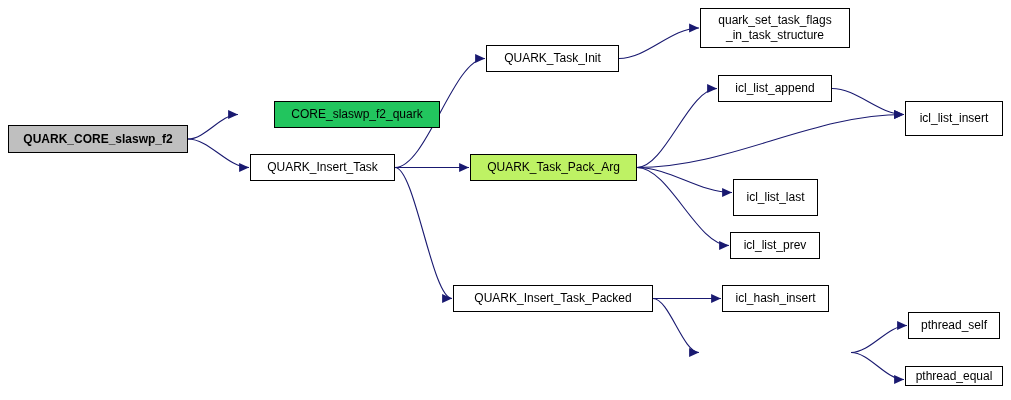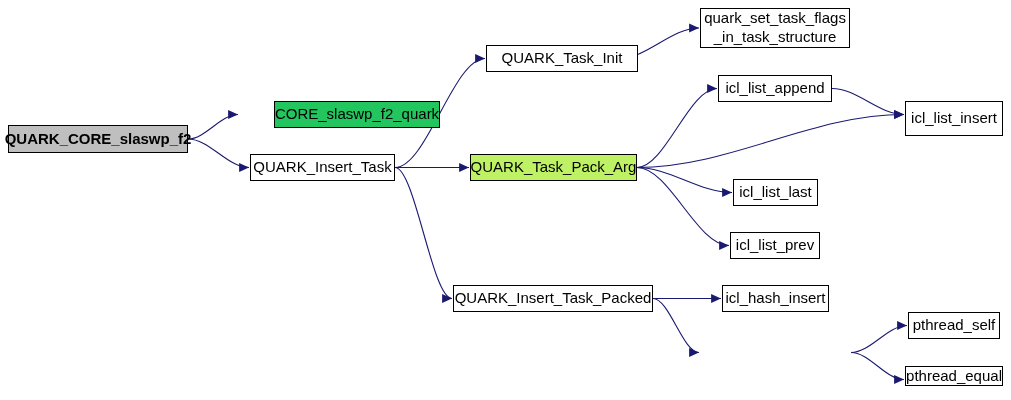--- a/index.html
+++ b/index.html
@@ -19,21 +19,21 @@
     width: 1011px; height: 400px;
   }
   .node {
     position: absolute;
     display: flex;
     align-items: center;
     justify-content: center;
     border: 1px solid #000000;
     background: #ffffff;
     color: #000000;
-    font-size: 15px;
+    font-size: 12px;
     line-height: 1.25;
     text-align: center;
     white-space: pre-line;
     padding: 1px 4px;
   }
   .node.root { background: #bfbfbf; }
   .node[data-interactable="true"] { cursor: pointer; }
 </style>
 </head>
 <body>
@@ -57,25 +57,25 @@
       <path d="M 637 167.5 C 669.2 167.5, 696.8 245.5, 729 245.5" fill="none" stroke="#191970" stroke-width="1.1" marker-end="url(#arrowhead)" data-interactable="false"></path>
       <path d="M 832 88.5 C 857.2 88.5, 878.8 114.5, 904 114.5" fill="none" stroke="#191970" stroke-width="1.1" marker-end="url(#arrowhead)" data-interactable="false"></path>
       <path d="M 653 298.5 C 676.8 298.5, 697.2 298.5, 721 298.5" fill="none" stroke="#191970" stroke-width="1.1" marker-end="url(#arrowhead)" data-interactable="false"></path>
       <path d="M 653 298.5 C 669.1 298.5, 682.9 352.5, 699 352.5" fill="none" stroke="#191970" stroke-width="1.1" marker-end="url(#arrowhead)" data-interactable="false"></path>
       <path d="M 851 352.5 C 870.6 352.5, 887.4 325.5, 907 325.5" fill="none" stroke="#191970" stroke-width="1.1" marker-end="url(#arrowhead)" data-interactable="false"></path>
       <path d="M 851 352.5 C 869.55 352.5, 885.45 379.5, 904 379.5" fill="none" stroke="#191970" stroke-width="1.1" marker-end="url(#arrowhead)" data-interactable="false"></path>
     </svg>
 <div class="node root" data-interactable="false" style="left: 8px; top: 125px; width: 180px; height: 28px; border-color: rgb(0, 0, 0); color: rgb(0, 0, 0); background: rgb(191, 191, 191); font-weight: bold;">QUARK_CORE_slaswp_f2</div>
     <div class="node" data-interactable="true" style="left: 239px; top: 101px; width: 166px; height: 27px; border-color: rgb(0, 0, 0); color: rgb(0, 0, 0); background: #22c55e; margin-left: 35px;">CORE_slaswp_f2_quark</div>
     <div class="node" data-interactable="true" style="left: 250px; top: 154px; width: 145px; height: 27px; border-color: rgb(0, 0, 0); color: rgb(0, 0, 0); background: rgb(255, 255, 255);">QUARK_Insert_Task</div>
-    <div class="node" data-interactable="true" style="left: 486px; top: 45px; width: 152px; height: 27px; border-color: rgb(0, 0, 0); color: rgb(0, 0, 0); background: rgb(255, 255, 255);">QUARK_Task_Init</div>
+    <div class="node" data-interactable="true" style="left: 486px; top: 45px; width: 133px; height: 27px; border-color: rgb(0, 0, 0); color: rgb(0, 0, 0); background: rgb(255, 255, 255);">QUARK_Task_Init</div>
     <div class="node" data-interactable="true" style="left: 700px; top: 8px; width: 150px; height: 40px; border-color: rgb(0, 0, 0); color: rgb(0, 0, 0); background: rgb(255, 255, 255);">quark_set_task_flags
 _in_task_structure</div>
     <div class="node" data-interactable="true" style="left: 718px; top: 75px; width: 114px; height: 27px; border-color: rgb(0, 0, 0); color: rgb(0, 0, 0); background: rgb(255, 255, 255);">icl_list_append</div>
     <div class="node" data-interactable="true" style="left: 470px; top: 154px; width: 167px; height: 27px; border-color: rgb(0, 0, 0); color: rgb(0, 0, 0); background: #bef264;">QUARK_Task_Pack_Arg</div>
     <div class="node" data-interactable="true" style="left: 905px; top: 101px; width: 98px; height: 35px; border-color: rgb(0, 0, 0); color: rgb(0, 0, 0); background: rgb(255, 255, 255);">icl_list_insert</div>
-    <div class="node" data-interactable="true" style="left: 733px; top: 179px; width: 85px; height: 27px; border-color: rgb(0, 0, 0); color: rgb(0, 0, 0); background: rgb(255, 255, 255);">icl_list_last</div>
+    <div class="node" data-interactable="true" style="left: 733px; top: 179px; width: 85px; height: 37px; border-color: rgb(0, 0, 0); color: rgb(0, 0, 0); background: rgb(255, 255, 255);">icl_list_last</div>
     <div class="node" data-interactable="true" style="left: 730px; top: 232px; width: 90px; height: 27px; border-color: rgb(0, 0, 0); color: rgb(0, 0, 0); background: rgb(255, 255, 255);">icl_list_prev</div>
     <div class="node" data-interactable="true" style="left: 453px; top: 285px; width: 200px; height: 27px; border-color: rgb(0, 0, 0); color: rgb(0, 0, 0); background: rgb(255, 255, 255);">QUARK_Insert_Task_Packed</div>
     <div class="node" data-interactable="true" style="left: 722px; top: 285px; width: 107px; height: 27px; border-color: rgb(0, 0, 0); color: rgb(0, 0, 0); background: rgb(255, 255, 255);">icl_hash_insert</div>
     <div class="node" data-interactable="true" style="left: 908px; top: 312px; width: 92px; height: 27px; border-color: rgb(0, 0, 0); color: rgb(0, 0, 0); background: rgb(255, 255, 255);">pthread_self</div>
     <div class="node" data-interactable="true" style="left: 905px; top: 366px; width: 98px; height: 20px; border-color: rgb(0, 0, 0); color: rgb(0, 0, 0); background: rgb(255, 255, 255);">pthread_equal</div>
   </div>
 
 </body></html>

